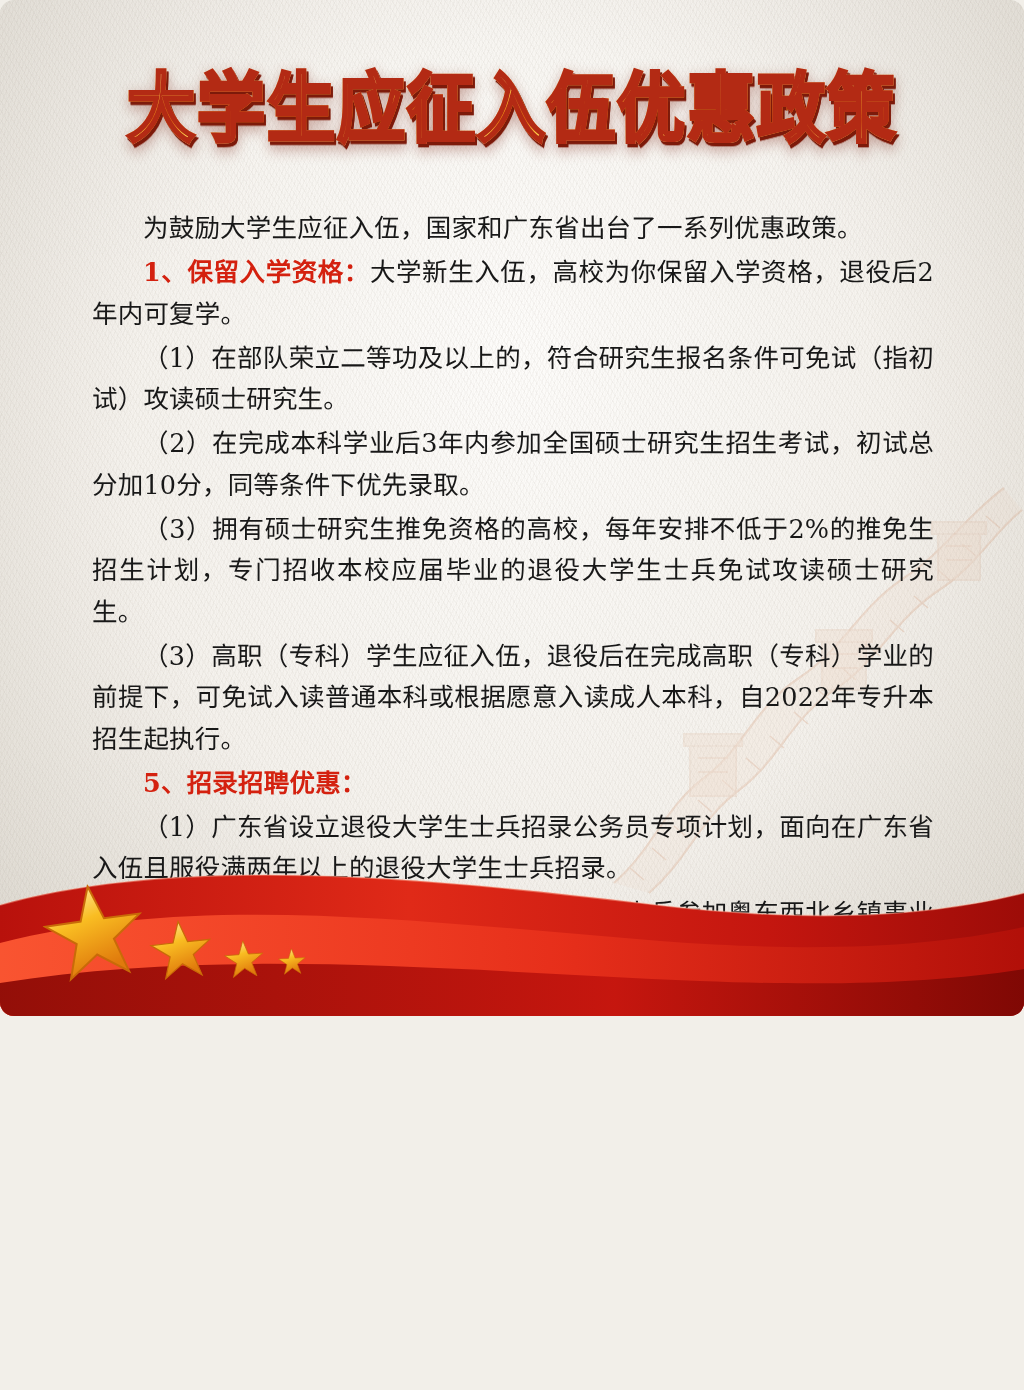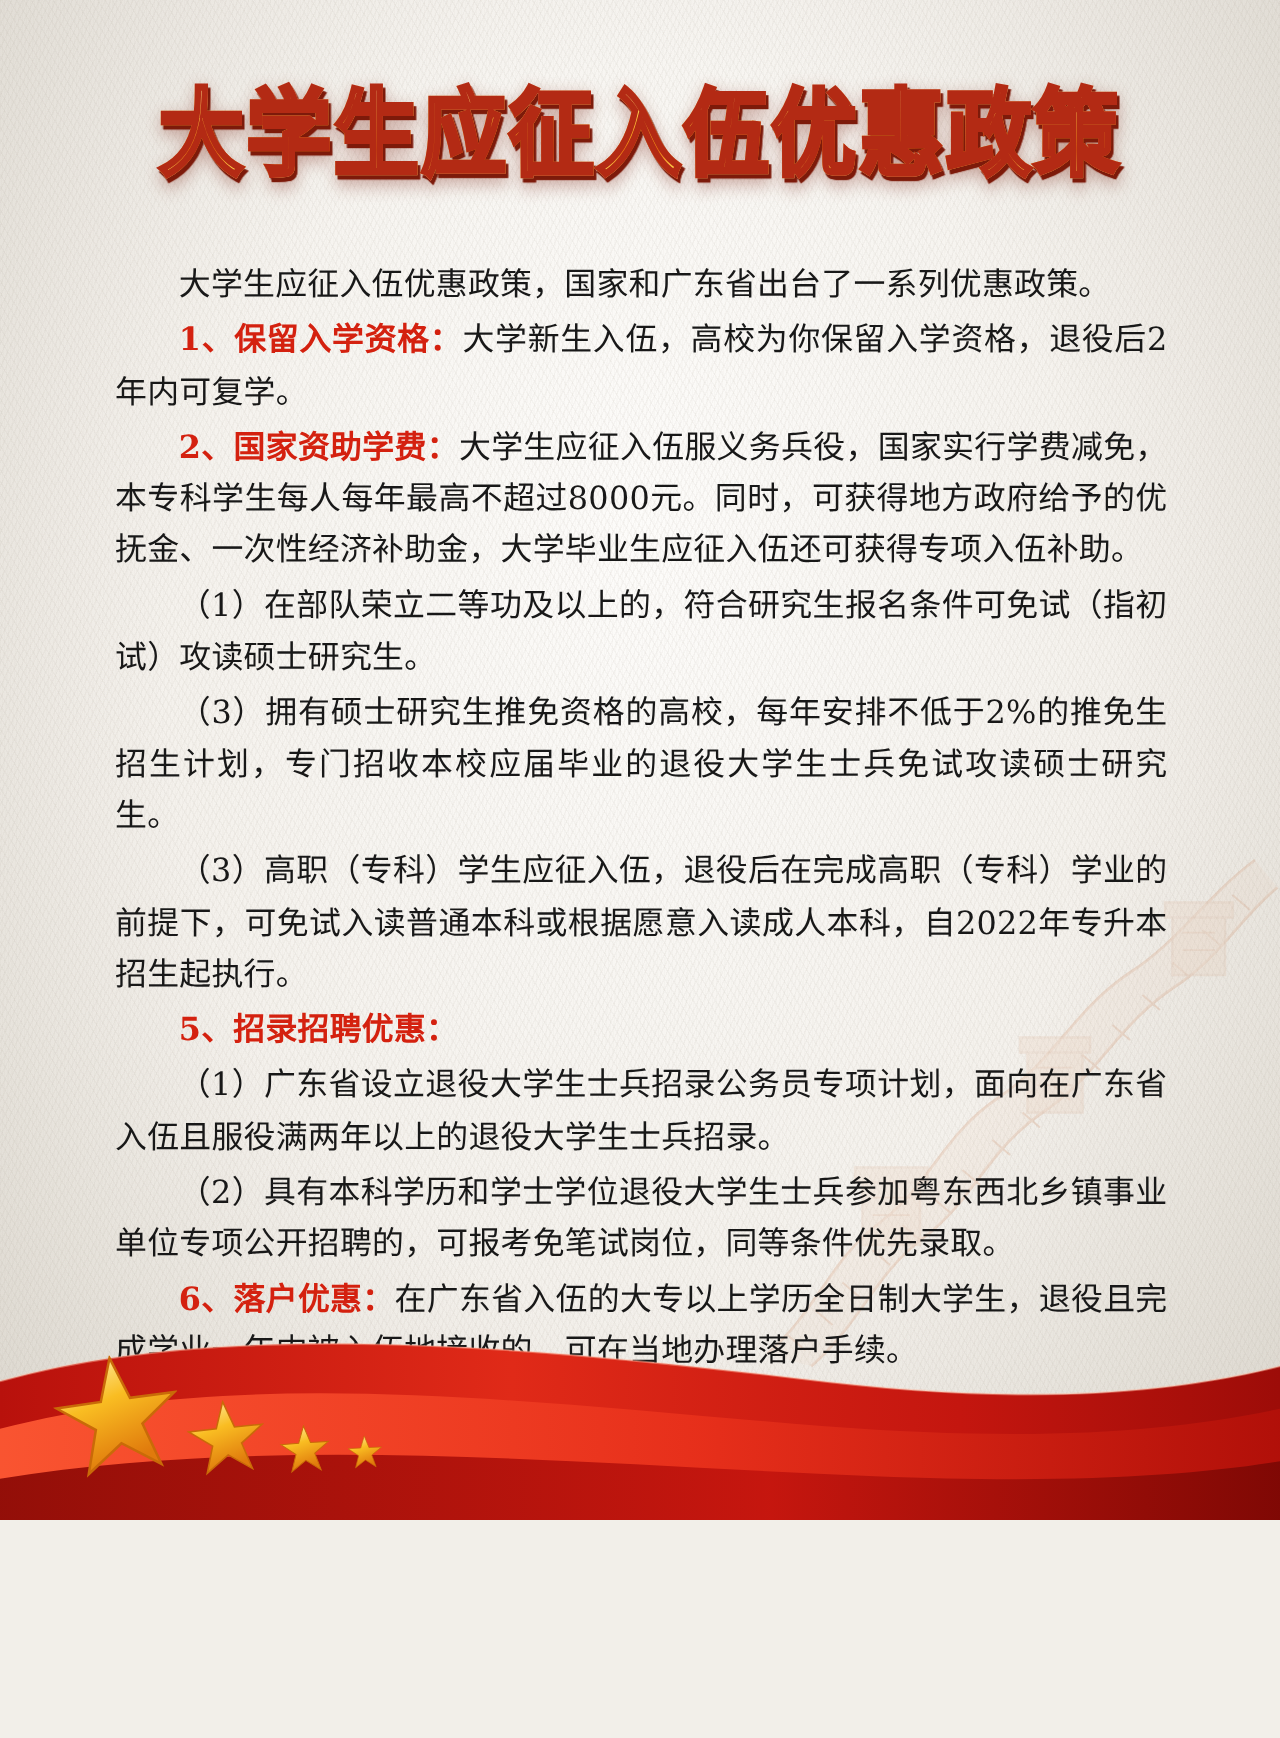--- a/index.html
+++ b/index.html
@@ -10,24 +10,25 @@
     width: 1024px;
     height: 1390px;
     overflow: hidden;
     font-family: "DejaVu Serif", "Liberation Serif", serif;
     background: #f2efe9;
   }
 
   .poster {
     position: relative;
     width: 1024px;
-    height: 1216px;
+    height: 1016px;
     background:
       radial-gradient(ellipse at 50% 35%, #fdfcfa 0%, #f4f1ec 55%, #e9e5dd 100%);
     overflow: hidden;
+    border-radius: 14px;
   }
 
   
   .grain {
     position: absolute;
     inset: 0;
     pointer-events: none;
     opacity: .55;
     background-image:
       repeating-linear-gradient(115deg, rgba(180,172,160,.16) 0 1px, rgba(255,255,255,0) 1px 4px),
@@ -165,32 +166,30 @@
   </svg>
 
   <div class="vignette"></div>
 
   <div class="title-wrap">
     <div class="title">大学生应征入伍优惠政策</div>
   </div>
 
   <div class="content">
 
-    <p class="para">大学生应征入伍优惠政策，国家和广东省出台了一系列优惠政策。</p>
+    <p class="para">为鼓励大学生应征入伍，国家和广东省出台了一系列优惠政策。</p>
 
     <p class="para">
       <span class="hl">1、</span><span class="hl">保留入学资格：</span><span>大学新生入伍，高校为你保留入学资格，退役后2年内可复学。</span>
     </p>
 
-    <p class="para">
-      <span class="hl">2、</span><span class="hl">国家资助学费：</span><span>大学生应征入伍服义务兵役，国家实行学费减免，本专科学生每人每年最高不超过8000元。同时，可获得地方政府给予的优抚金、一次性经济补助金，大学毕业生应征入伍还可获得专项入伍补助。</span>
-    </p>
 
 
     <p class="para">（1）在部队荣立二等功及以上的，符合研究生报名条件可免试（指初试）攻读硕士研究生。</p>
+    <p class="para">（2）在完成本科学业后3年内参加全国硕士研究生招生考试，初试总分加10分，同等条件下优先录取。</p>
     <p class="para">（3）拥有硕士研究生推免资格的高校，每年安排不低于2%的推免生招生计划，专门招收本校应届毕业的退役大学生士兵免试攻读硕士研究生。</p>
     <p class="para">（3）高职（专科）学生应征入伍，退役后在完成高职（专科）学业的前提下，可免试入读普通本科或根据愿意入读成人本科，自2022年专升本招生起执行。</p>
 
     <p class="para">
       <span class="hl">5、</span><span class="hl">招录招聘优惠：</span>
     </p>
     <p class="para">（1）广东省设立退役大学生士兵招录公务员专项计划，面向在广东省入伍且服役满两年以上的退役大学生士兵招录。</p>
     <p class="para">（2）具有本科学历和学士学位退役大学生士兵参加粤东西北乡镇事业单位专项公开招聘的，可报考免笔试岗位，同等条件优先录取。</p>
 
     <p class="para">

